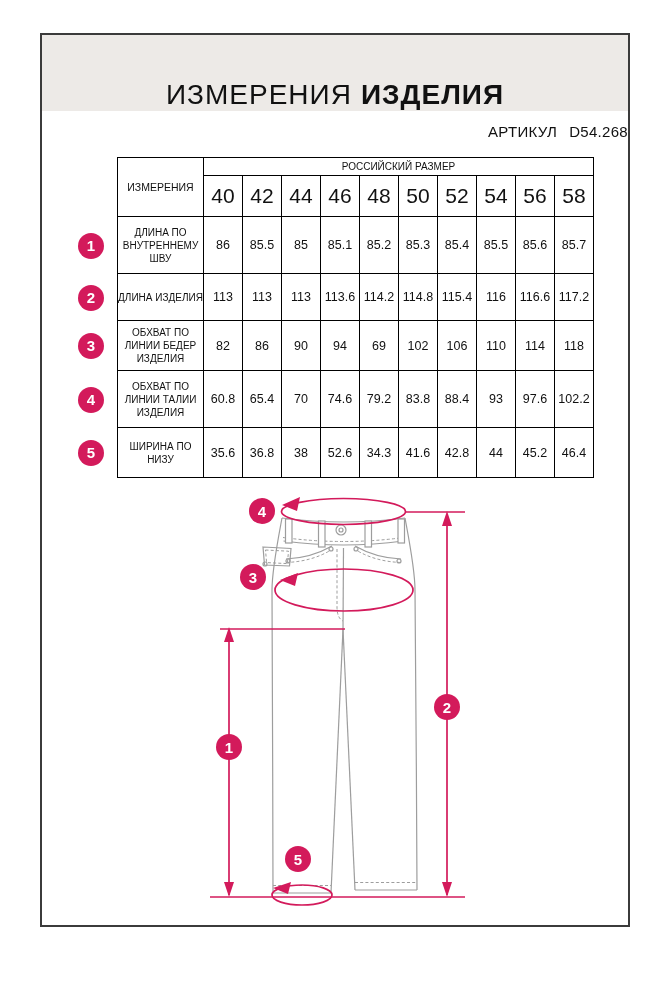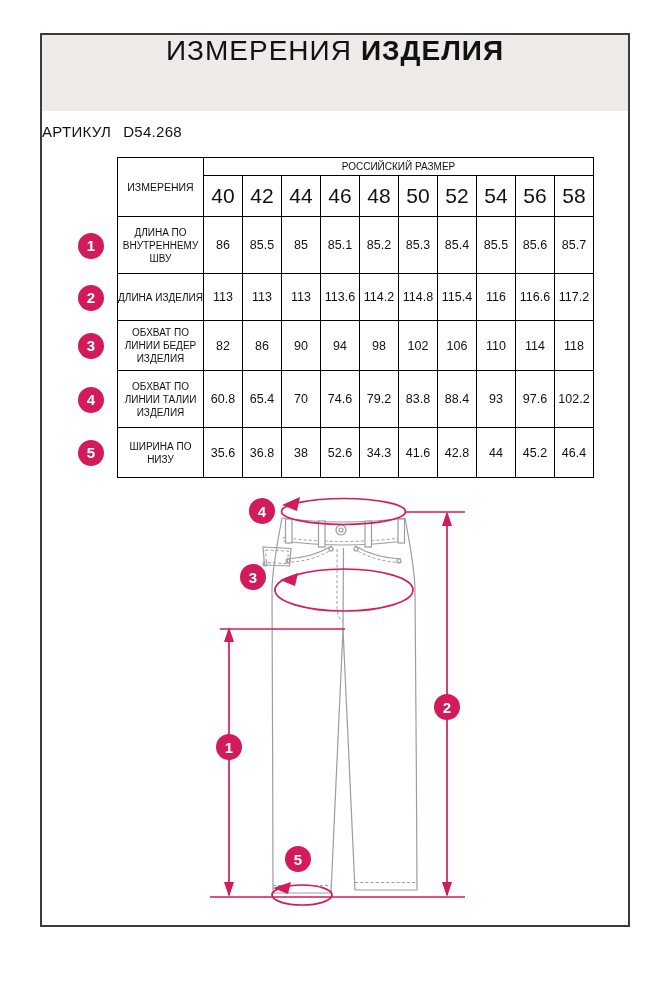--- a/index.html
+++ b/index.html
@@ -13,26 +13,26 @@
     width:667px;height:1000px;background:#fff;position:relative;
     font-family:"Liberation Sans", sans-serif;color:#111;
     -webkit-font-smoothing:antialiased;
   }
   .sheet{
     position:absolute;left:40px;top:33px;width:586px;height:890px;
     border:2px solid var(--page-border);background:#fff;
   }
   .band{
     position:absolute;left:0;top:0;width:100%;height:76px;
-    background:var(--band);display:flex;align-items:flex-start;justify-content:center;
+    background:var(--band);display:flex;align-items:flex-end;justify-content:center;
   }
   .title{font-size:28px;letter-spacing:1px;white-space:nowrap;}
   .title .bold{font-weight:bold;margin-left:9px;}
   .article{
-    position:absolute;left:0;top:88px;width:100%;text-align:left;
+    position:absolute;left:0;top:88px;width:100%;text-align:right;
     font-size:15px;letter-spacing:.3px;
   }
   .article .article-value{margin-left:12px;}
   table.size-table{
     position:absolute;left:75px;top:122px;border-collapse:collapse;
     table-layout:fixed;background:#fff;
   }
   .size-table th,.size-table td{
     border:1px solid #000;text-align:center;vertical-align:middle;
     padding:0;font-weight:normal;overflow:hidden;
@@ -130,21 +130,21 @@
           <td class="val-cell">116</td>
           <td class="val-cell">116.6</td>
           <td class="val-cell">117.2</td>
         </tr>
         <tr style="height: 50px; margin-left: 40px;">
           <td class="label-cell">ОБХВАТ ПО ЛИНИИ БЕДЕР ИЗДЕЛИЯ</td>
           <td class="val-cell">82</td>
           <td class="val-cell">86</td>
           <td class="val-cell">90</td>
           <td class="val-cell">94</td>
-          <td class="val-cell">98</td>
+          <td class="val-cell">69</td>
           <td class="val-cell">102</td>
           <td class="val-cell">106</td>
           <td class="val-cell">110</td>
           <td class="val-cell">114</td>
           <td class="val-cell">118</td>
         </tr>
         <tr style="height: 57px;">
           <td class="label-cell">ОБХВАТ ПО ЛИНИИ ТАЛИИ ИЗДЕЛИЯ</td>
           <td class="val-cell">60.8</td>
           <td class="val-cell">65.4</td>

